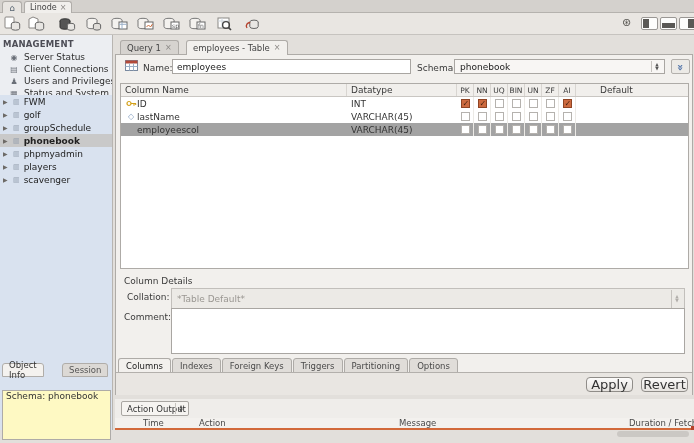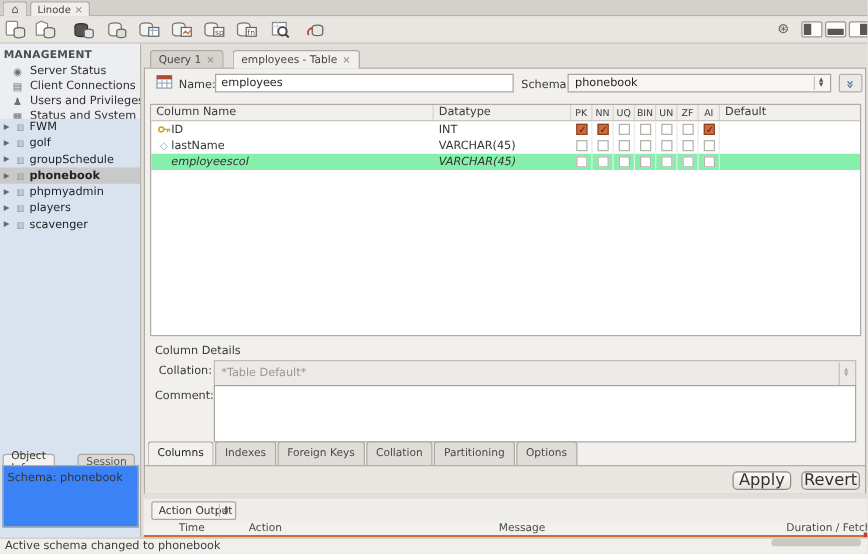--- a/index.html
+++ b/index.html
@@ -55,22 +55,22 @@
   #schemas-wrap { position:relative; }
   .schemas-tools { position:absolute; right:4px; top:5px; font-size:8px; color:#5a6470;
                    display:flex; gap:5px; }
 
   
   #infotabs { left:0; top:363px; }
   .itab { position:absolute; top:0; height:14px; border:1px solid #b0ada9; border-radius:3px 3px 0 0;
           display:flex; align-items:center; padding:6px 6px; font-size:8.5px; color:#555;
           background:#dcd9d5; }
   .itab.active { background:#f4f2ef; color:#333; }
-  #infobox { left:2px; top:372px; width:109px; height:50px; background:#3b82f6;
-             border:1px solid #aeaba7; padding:5px 3px; font-size:9px; color:#333; }
+  #infobox { left:2px; top:390px; width:109px; height:50px; background:#fef9c3;
+             border:1px solid #aeaba7; padding:0 3px; font-size:9px; color:#333; }
 
   
   #statusbar { left:0; top:430px; width:694px; height:13px; background:#f1efec;
                border-top:1px solid #c9c6c2; display:flex; align-items:center;
                padding-left:4px; color:#3c3c3c; }
   #hscroll-thumb { left:617px; top:431px; width:72px; height:6px; background:#cbc8c4;
                    border-radius:3px; }
 
   
   .etab { position:absolute; top:40px; height:15px; border:1px solid #aeaba7; border-bottom:none;
@@ -95,42 +95,42 @@
   .chevbtn span { transform:rotate(90deg); letter-spacing:-2px; }
 
   
   #grid { position:absolute; left:4px; top:28px; width:569px; height:186px; background:#fff;
           border:1px solid #aeaba7; }
   .gh { display:flex; height:13px; background:#f1efec; border-bottom:1px solid #c9c6c2; }
   .gh > div { border-right:1px solid #d8d5d1; display:flex; align-items:center; padding-left:4px;
               color:#3a3a3a; overflow:hidden; white-space:nowrap; }
   .c-name { width:226px;text-align:right; } .c-type { width:110px; }
   .c-flag { width:17px; justify-content:center; padding-left:0 !important; font-size:7.5px; }
-  .c-def { flex:1; border-right:none !important; }
+  .c-def { flex:1; border-right:none !important;margin-left:20px; }
   .gr { display:flex; height:13px; align-items:center; }
-  .gr.sel { background:#86efac;font-style:italic; }
+  .gr.sel { background:#a3a3a3; }
   .gr > div { height:13px; display:flex; align-items:center; padding-left:4px; overflow:hidden;
               white-space:nowrap; }
   .gr .c-flag { border-right:1px solid #eceae6; padding-left:0; justify-content:center; }
   .cb { width:9px; height:9px; border:1px solid #b5b2ae; background:#fff; display:inline-block;
         position:relative; }
   .cb.on { background:#cd6a3f; border-color:#8f4424; }
   .cb.on:after { content:"✓"; position:absolute; left:1px; top:-1px; font-size:8px; color:#4a2310; }
   .rowic { width:12px; flex:none; display:inline-flex; justify-content:center; }
   .diamond { color:#8fa7c6; font-size:8px; }
 
   
   .dis-select { background:#eceae6; color:#9a9792; border-color:#c2bfbb; }
   #comment-ta { position:absolute; left:55px; top:253px; width:514px; height:46px;
                 border:1px solid #a9a6a2; background:#fff; resize:none; outline:none;
                 font-family:"DejaVu Sans",sans-serif; font-size:9px; }
 
   
   #btabs { position:absolute; left:2px; top:302px; height:16px; display:flex; align-items:flex-end; gap:1px; }
-  .btab { height:20px; border:1px solid #aeaba7; border-radius:3px 3px 0 0; background:#e0ddd9;
+  .btab { height:15px; border:1px solid #aeaba7; border-radius:3px 3px 0 0; background:#e0ddd9;
           display:flex; align-items:center; padding:0 7px; font-size:8.5px; color:#4a4a4a; }
   .btab.active { background:#f2f0ed; border-bottom-color:#f2f0ed; color:#222; }
   #bstrip { position:absolute; left:0; right:0; top:317px; height:23px; background:#e9e6e2;
             border-top:1px solid #b3b0ac; }
   .pushbtn { position:absolute; top:4px; height:15px; border:1px solid #908d89; border-radius:4px;
              background:linear-gradient(#fcfbfa,#e6e3df); font-size:13px; color:#333;
              display:flex; align-items:center; justify-content:center; }
 
   
   #output { left:115px; top:399px; width:579px; height:31px; background:#efedea; }
@@ -511,21 +511,21 @@
           <span>▼</span>
         </span>
     </div>
     <span class="flabel" style="left:8px;top:257px;">Comment:</span>
     <textarea id="comment-ta" style=""></textarea>
 
     <div id="btabs">
       <div class="btab active">Columns</div>
       <div class="btab">Indexes</div>
       <div class="btab">Foreign Keys</div>
-      <div class="btab">Collation</div>
+      <div class="btab">Triggers</div>
       <div class="btab">Partitioning</div>
       <div class="btab">Options</div>
     </div>
     <div id="bstrip">
       <div class="pushbtn" style="left:470px;width:47px;">Apply</div>
       <div class="pushbtn" style="left:525px;width:47px;">Revert</div>
     </div>
   </div>
 
   <div id="output" class="abs">
@@ -541,18 +541,15 @@
       <div class="oc-time">Time</div>
       <div class="oc-act">Action</div>
       <div class="oc-msg">Message</div>
       <div class="oc-dur">Duration / Fetch</div>
     </div>
     <div id="out-line">
         <span class="sliver"></span>
       </div>
   </div>
 
-  <div id="statusbar" class="abs">
-    <span>Active schema changed to phonebook</span>
-  </div>
   <div id="hscroll-thumb" class="abs"></div>
 
 </div>
 
 </body></html>

